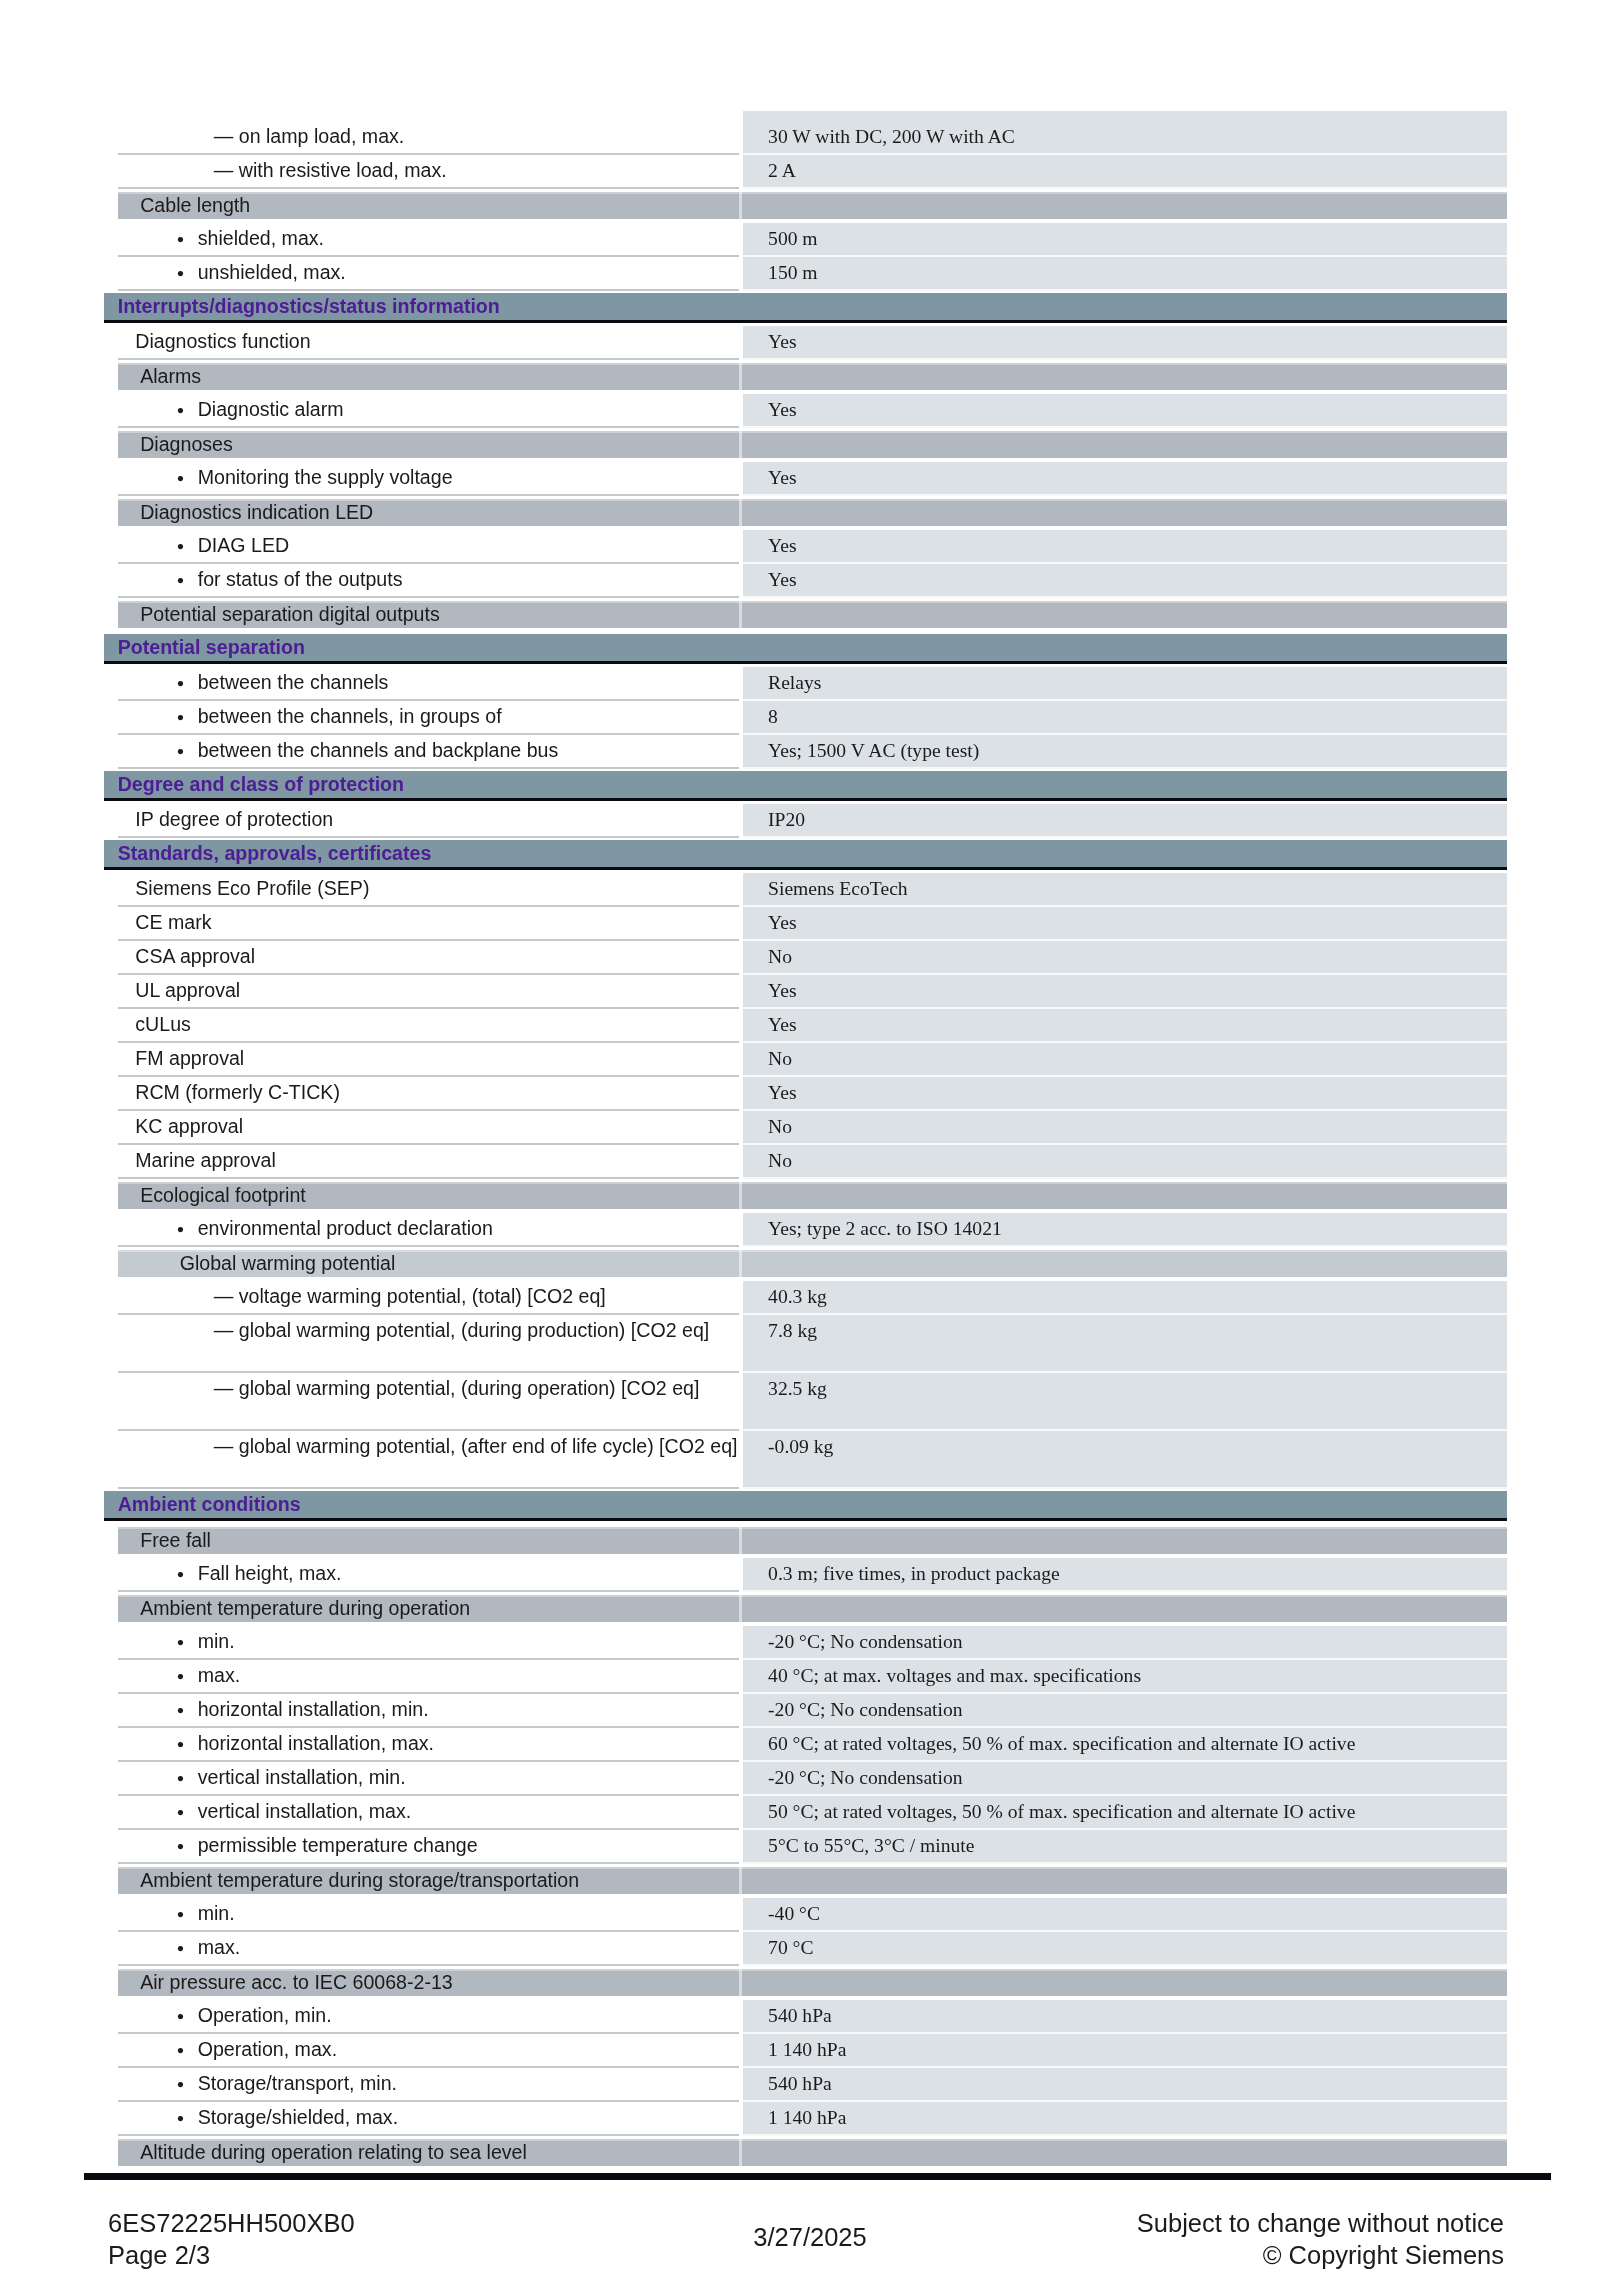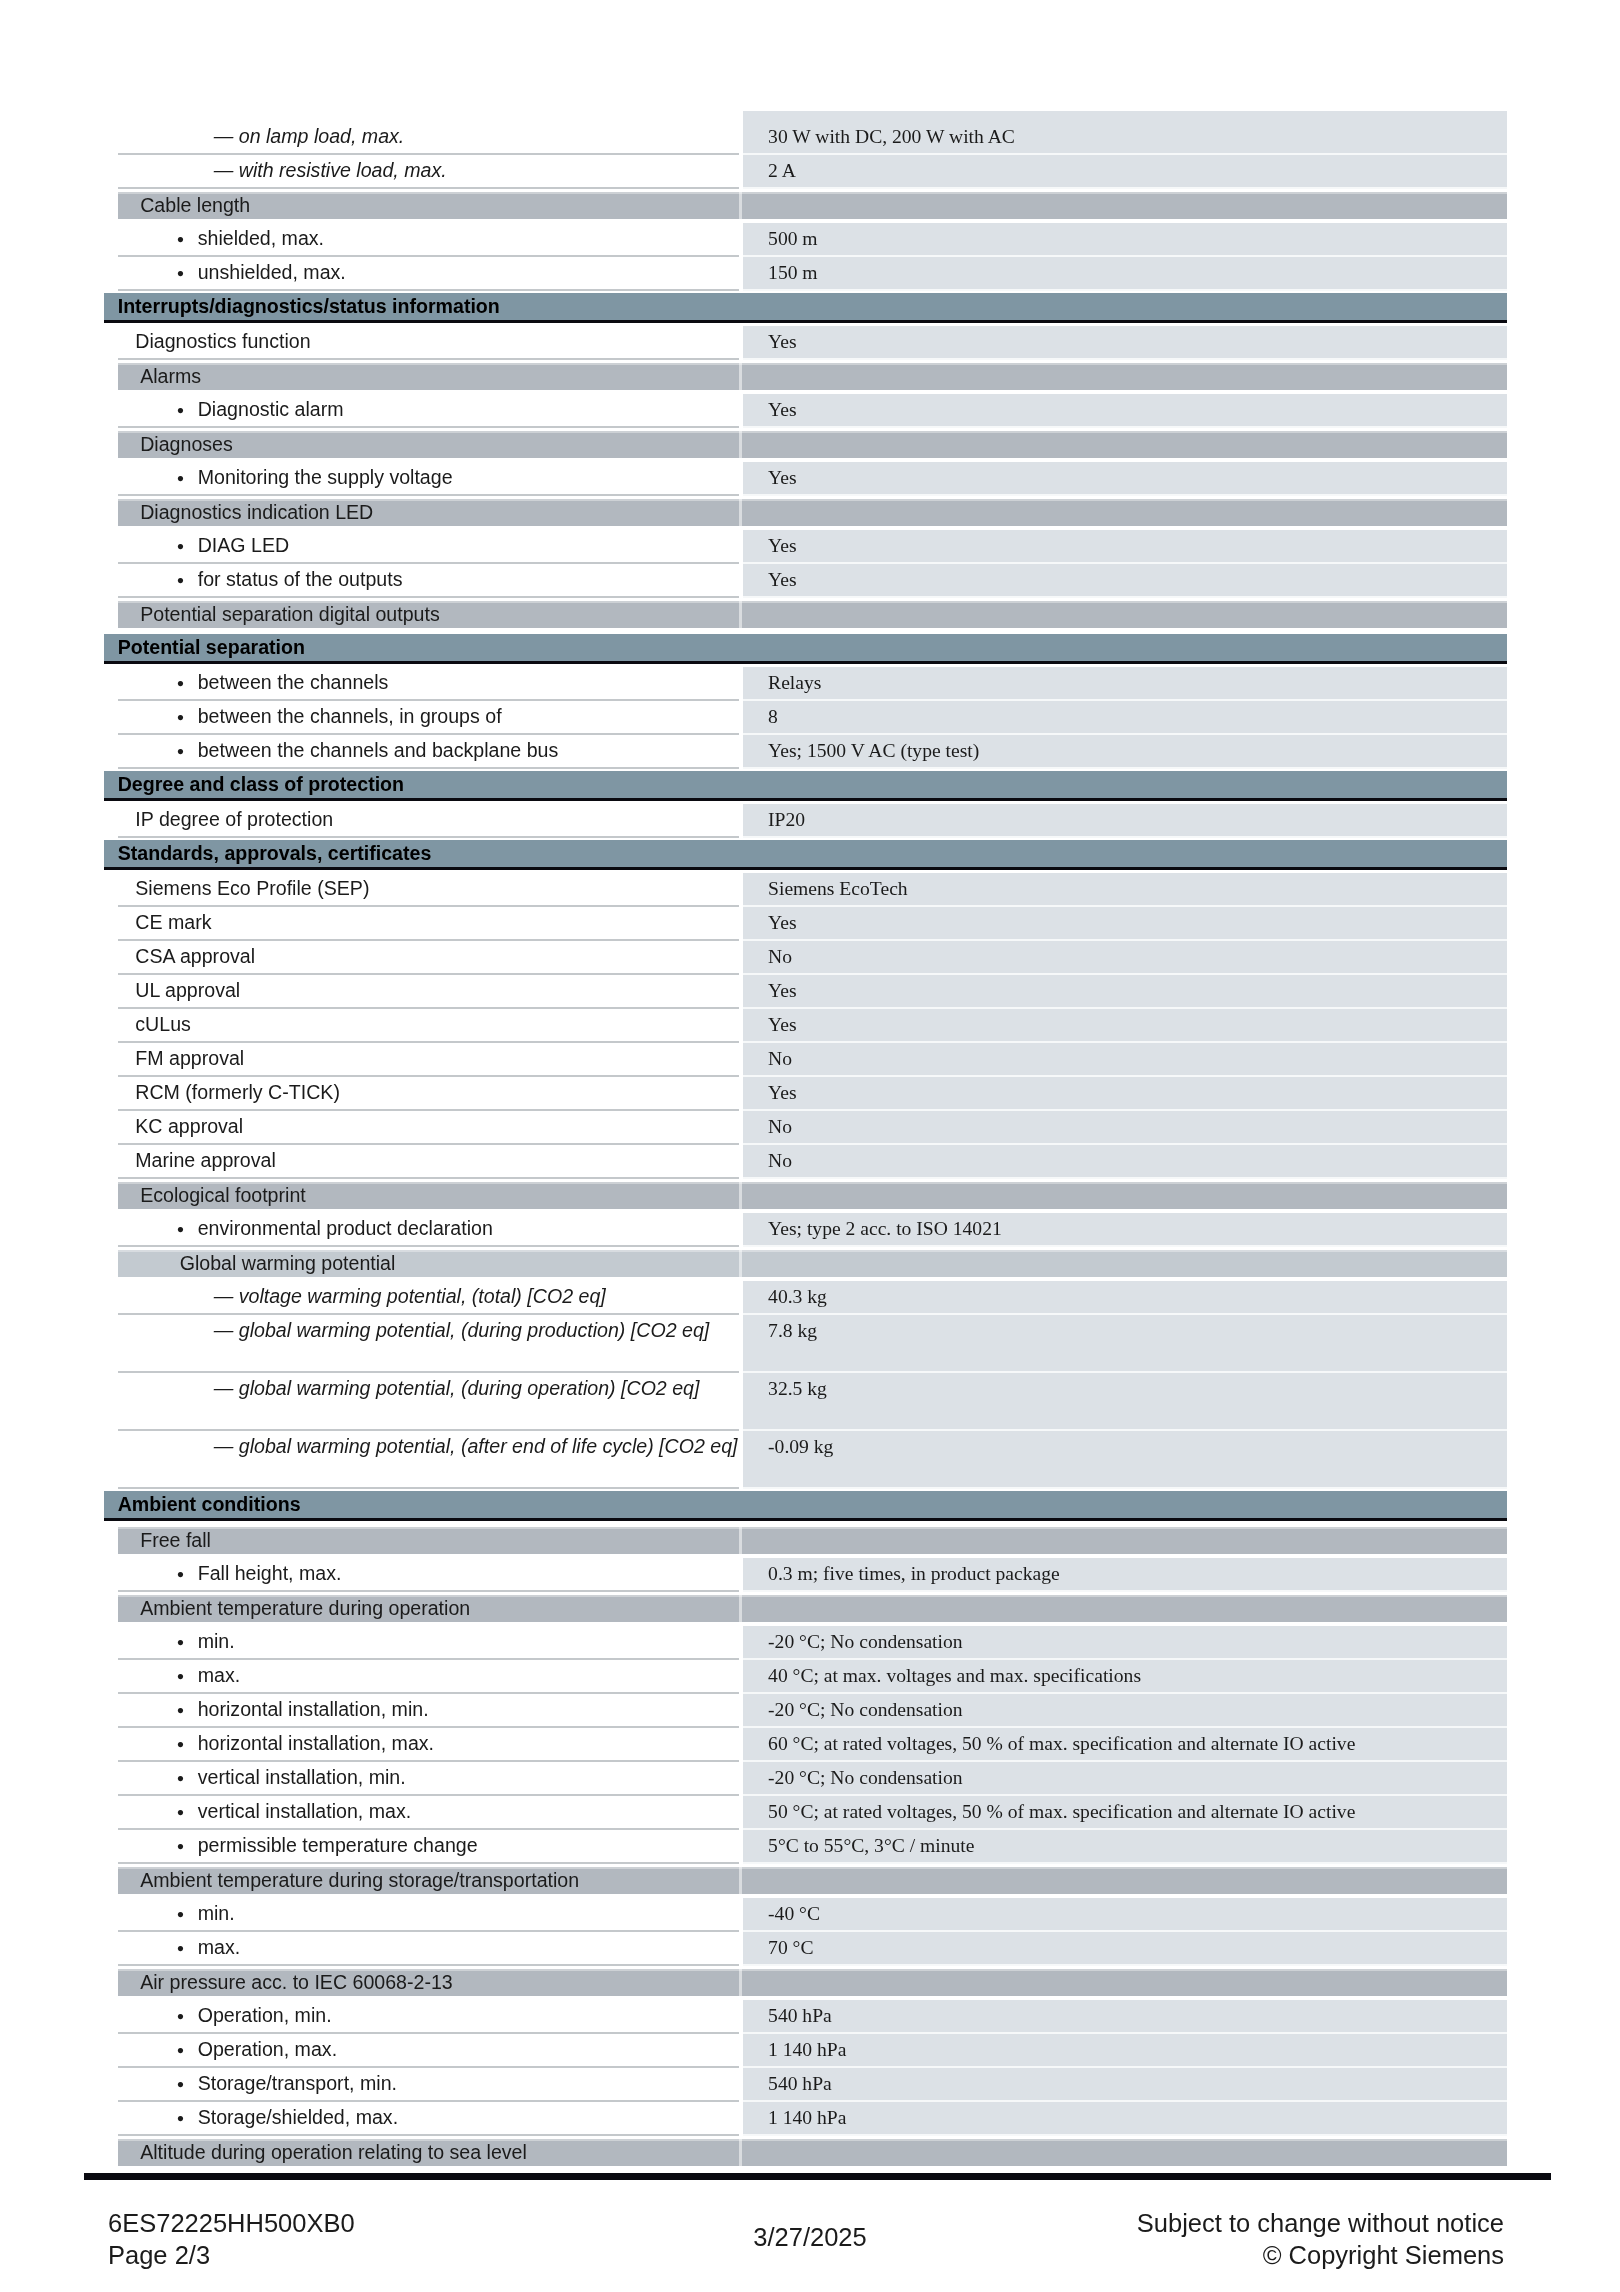--- a/index.html
+++ b/index.html
@@ -27,37 +27,37 @@
   .row.item{height:34px;margin-left:13.7px;width:1389px;}
   .row.item.tall{height:58px;}
   .row.item .label{position:relative;width:621px;box-sizing:border-box;border-bottom:2px solid var(--label-line);overflow:hidden;}
   .row.item .gap{width:3.9px;}
   .row.item .value{flex:1;box-sizing:border-box;background:var(--value-bg);border-bottom:2.9px solid rgba(255,255,255,0.75);font-family:Liberation Serif, serif;}
   .row.item .value .t{padding-left:25.5px;}
 
   .ind-flush .label .t{padding-left:17.6px;}
   .ind-bullet .label .t{padding-left:80px;}
   .ind-bullet .label::before{content:"\25CF";position:absolute;left:59px;top:0;line-height:32px;font-size:12.3px;color:var(--text);}
-  .ind-dash .label .t{padding-left:96px;font-style:italic;}
+  .ind-dash .label .t{padding-left:96px;}
   .ind-dash .label .t::before{content:"\2014\00A0";}
 
   
   .row.sub,.row.subsub{height:34px;margin-left:13.7px;width:1389px;padding-top:2.9px;display:block;}
   .row.sub .bar,.row.subsub .bar{position:relative;height:27.4px;display:flex;align-items:center;
     box-shadow:inset 0 2px 0 rgba(255,255,255,0.35);}
   .row.sub .bar{background:var(--sub-bg);}
   .row.subsub .bar{background:var(--subsub-bg);}
   .row.sub .bar::after,.row.subsub .bar::after{content:"";position:absolute;left:621px;top:0;bottom:0;width:2.9px;background:rgba(255,255,255,0.5);}
   .row.sub .bar .t{padding-left:22.5px;line-height:27.4px;}
   .row.subsub .bar .t{padding-left:62px;line-height:27.4px;}
 
   
   .row.major{height:35px;padding-top:2px;display:block;width:1403px;}
   .row.major .bar{height:27.4px;background:var(--major-bg);border-bottom:3.9px solid var(--rule-black);display:flex;align-items:center;}
-  .row.major .bar .t{padding-left:13.7px;line-height:27.4px;color:#000000;font-weight:bold;}
+  .row.major .bar .t{padding-left:13.7px;line-height:27.4px;color:#4c1d95;font-weight:bold;}
 
   
   .footer-rule{position:absolute;left:84px;top:2173px;width:1467px;height:6.9px;background:var(--rule-black);}
   .footer{position:absolute;left:0;top:0;width:100%;font-size:25.5px;line-height:32px;}
   .footer .fl{position:absolute;left:108px;top:2207px;text-align:left;}
   .footer .fc{position:absolute;left:0;top:2221px;width:1620px;text-align:center;}
   .footer .fr{position:absolute;right:116px;top:2207px;text-align:right;}
 </style>
 </head>
 <body>

